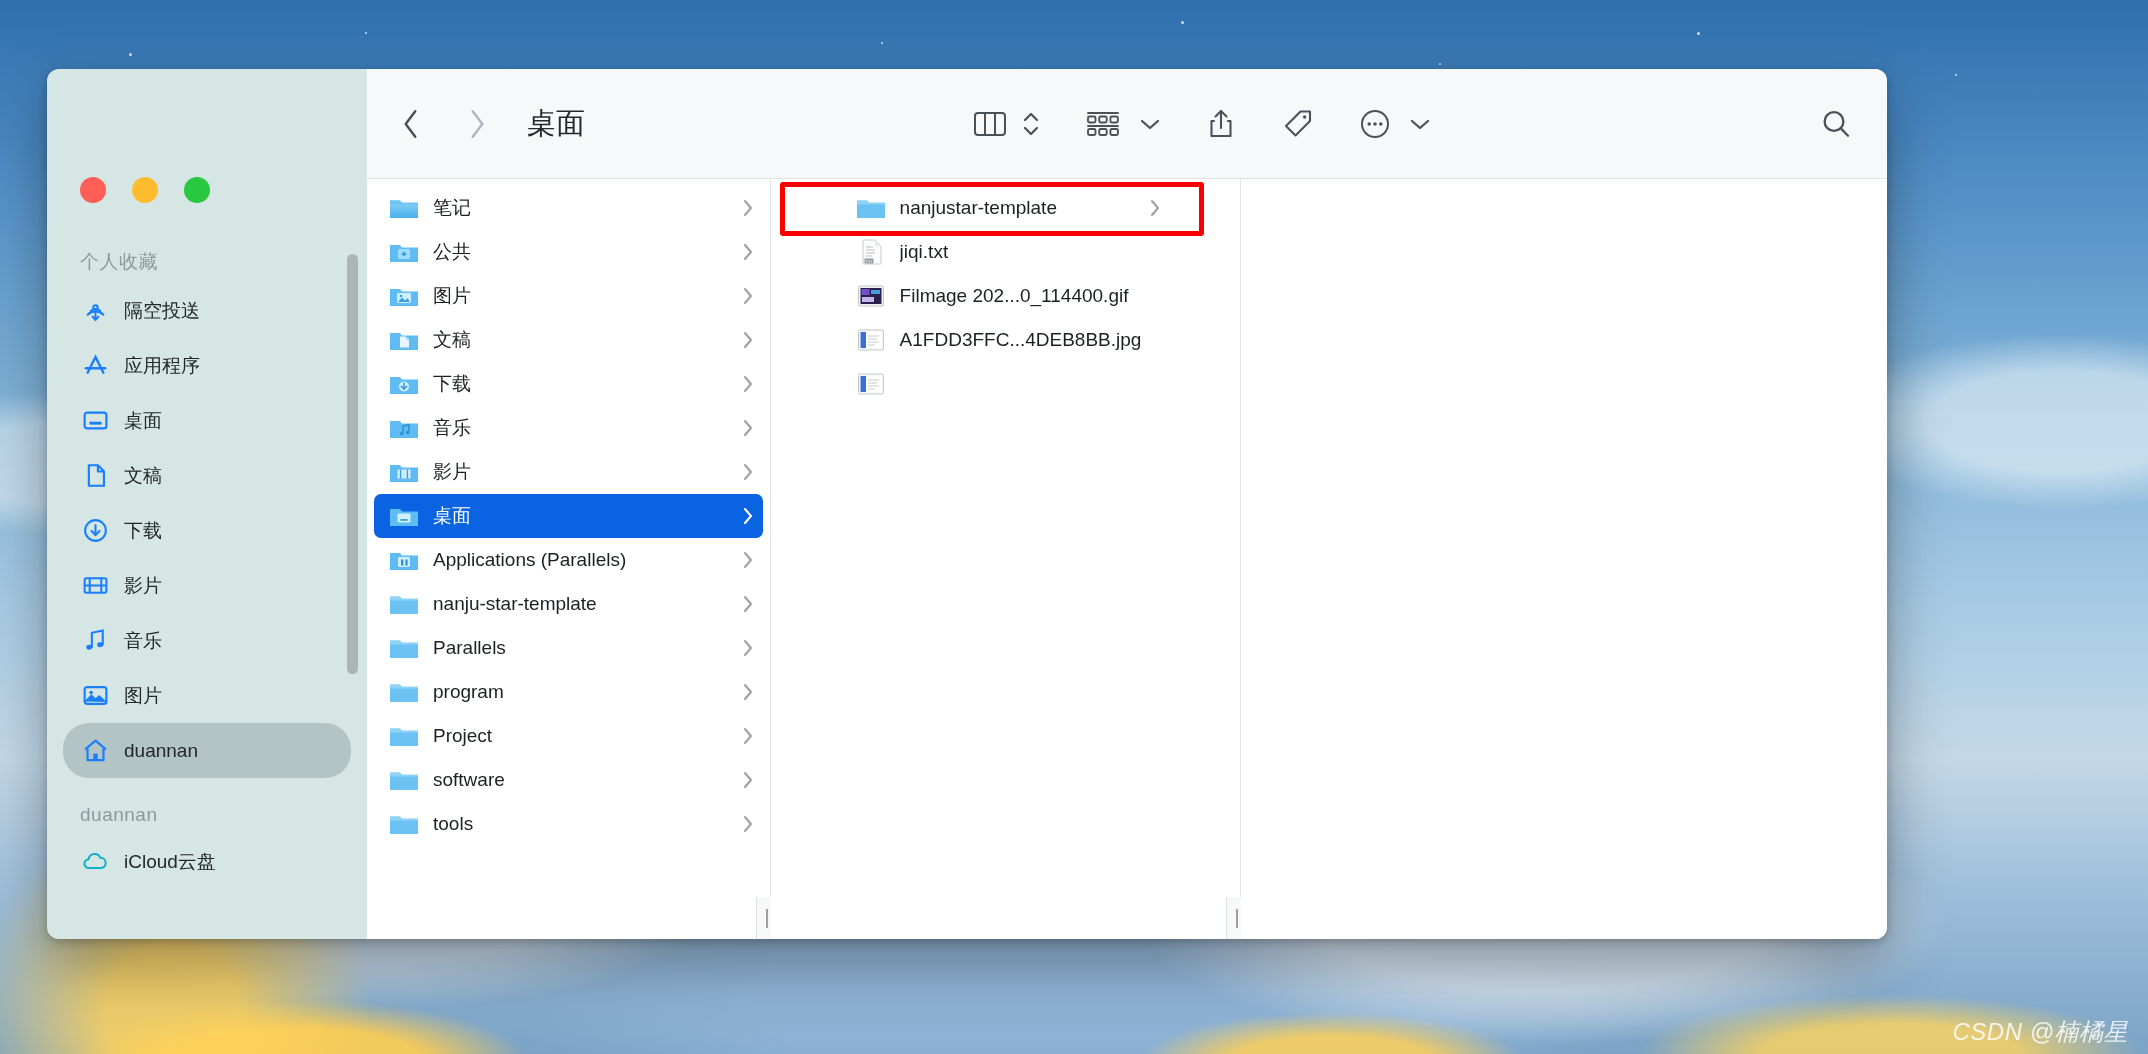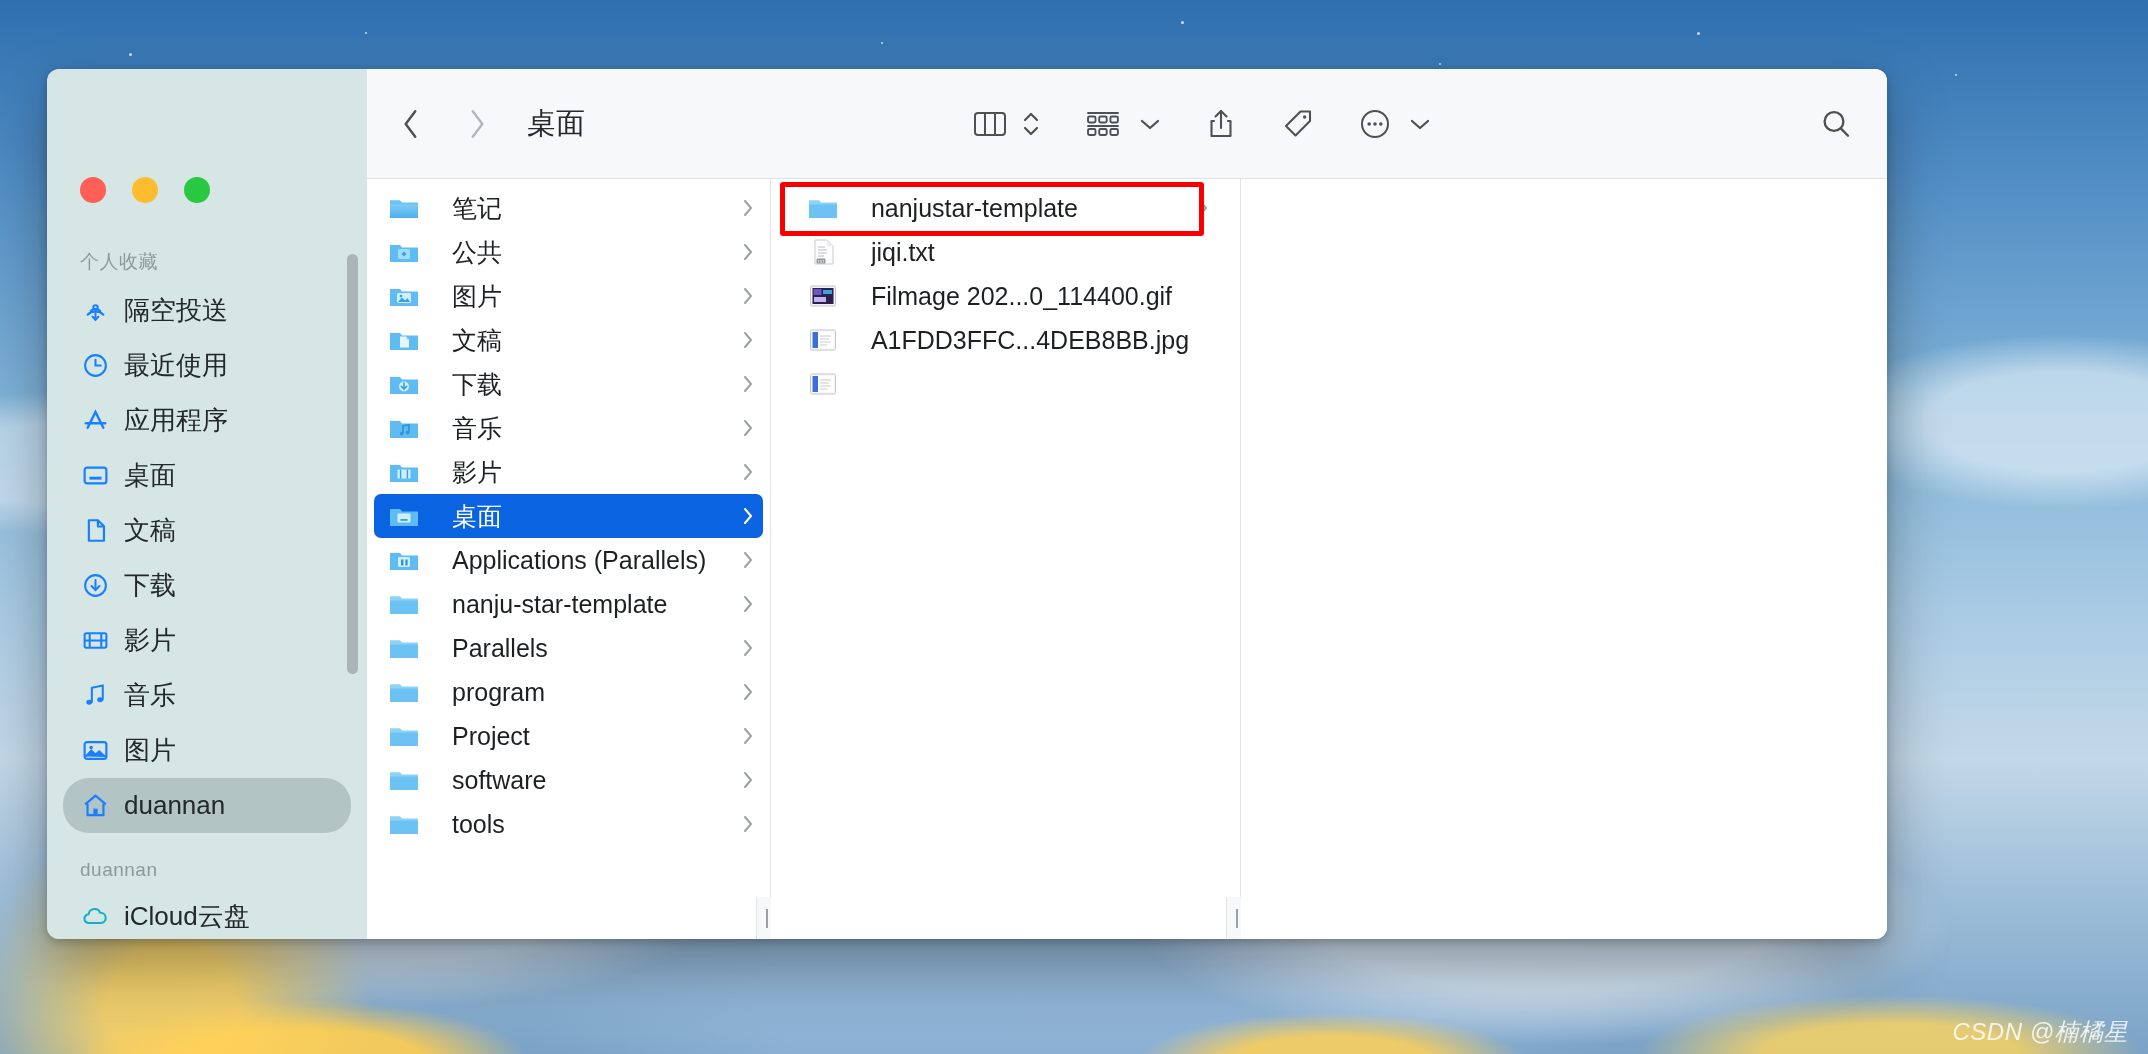--- a/index.html
+++ b/index.html
@@ -51,21 +51,21 @@
   .sb-group-title{
     font-size:19px; font-weight:400; color:#8b9a9d;
     padding:10px 0 8px 33px; letter-spacing:.5px;
   }
   .sb-item{
     display:flex; align-items:center; gap:14px;
     height:55px; margin:0 16px; padding-left:17px;
     border-radius:8px; cursor:default;
   }
   .sb-item.active{ background:rgba(130,150,155,.42);border-radius:26px; }
-  .sb-label{ font-size:26px; color:#22282b; white-space:nowrap; }
+  .sb-label{ font-size:19px; color:#22282b; white-space:nowrap; }
   .sb-icon{ width:30px; height:30px; flex:0 0 30px; display:flex; align-items:center; justify-content:center; }
   .sb-icon svg{ width:29px; height:29px; display:block; }
 
   #sb-scrollbar{
     position:absolute; left:300px; top:185px; width:11px; height:420px;
     background:#a9b5b6; border-radius:6px;
   }
 
   
   #main{ flex:1; height:100%; background:#fff; display:flex; flex-direction:column; }
@@ -96,21 +96,21 @@
 
   .row{
     display:flex; align-items:center;
     height:44px; margin:0 7px; padding:0 9px 0 14px;
     border-radius:7px; cursor:default; position:relative;
   }
   .row.selected{ background:#0a63e0; }
   .row.selected .row-label{ color:#fff; }
   .row.selected .row-chev svg{ stroke:#fff; }
   .row-icon{ width:32px; height:32px; flex:0 0 32px; margin-right:13px; display:flex; align-items:center; justify-content:center; }
-  .row-label{ font-size:25px; color:#1d2023; white-space:nowrap; overflow:hidden; text-overflow:ellipsis; flex:1;margin-left:19px; }
+  .row-label{ font-size:19px; color:#1d2023; white-space:nowrap; overflow:hidden; text-overflow:ellipsis; flex:1; }
   .row-chev{ width:20px; flex:0 0 20px; display:flex; align-items:center; justify-content:flex-end; }
   .row-chev svg{ width:13px; height:22px; stroke:#9aa0a6; }
 
   #red-highlight{
     position:absolute; left:9px; top:3px; width:424px; height:54px;
     border:5px solid #f70000; border-radius:3px; pointer-events:none;
   }
 
   .resize-handle{
     position:absolute; bottom:0; width:28px; height:42px;
@@ -163,29 +163,20 @@
             <path d="M5.5 15.5a9 9 0 0113 0"></path>
               <path d="M8 12.4a5.6 5.6 0 018 0"></path>
             <circle cx="12" cy="9.4" r="1.8"></circle>
               <path d="M12 12.6v7" stroke-width="1.6"></path>
             <path d="M9.6 17.2L12 19.6l2.4-2.4"></path>
           </svg>
         </span>
         <span class="sb-label">隔空投送</span>
       </div>
 
-      <div class="sb-item">
-        <span class="sb-icon">
-          <svg viewBox="0 0 24 24" fill="none" stroke="#1a7fff" stroke-width="1.7" stroke-linecap="round">
-            <circle cx="12" cy="12" r="8.6"></circle>
-              <path d="M12 7.2V12h4.4"></path>
-          </svg>
-        </span>
-        <span class="sb-label">最近使用</span>
-      </div>
 
       <div class="sb-item">
         <span class="sb-icon">
           <svg viewBox="0 0 24 24" fill="none" stroke="#1a7fff" stroke-width="2" stroke-linecap="round">
             <path d="M5.5 18L12 5l6.5 13"></path>
               <path d="M4 14.3h16"></path>
           </svg>
         </span>
         <span class="sb-label">应用程序</span>
       </div>

